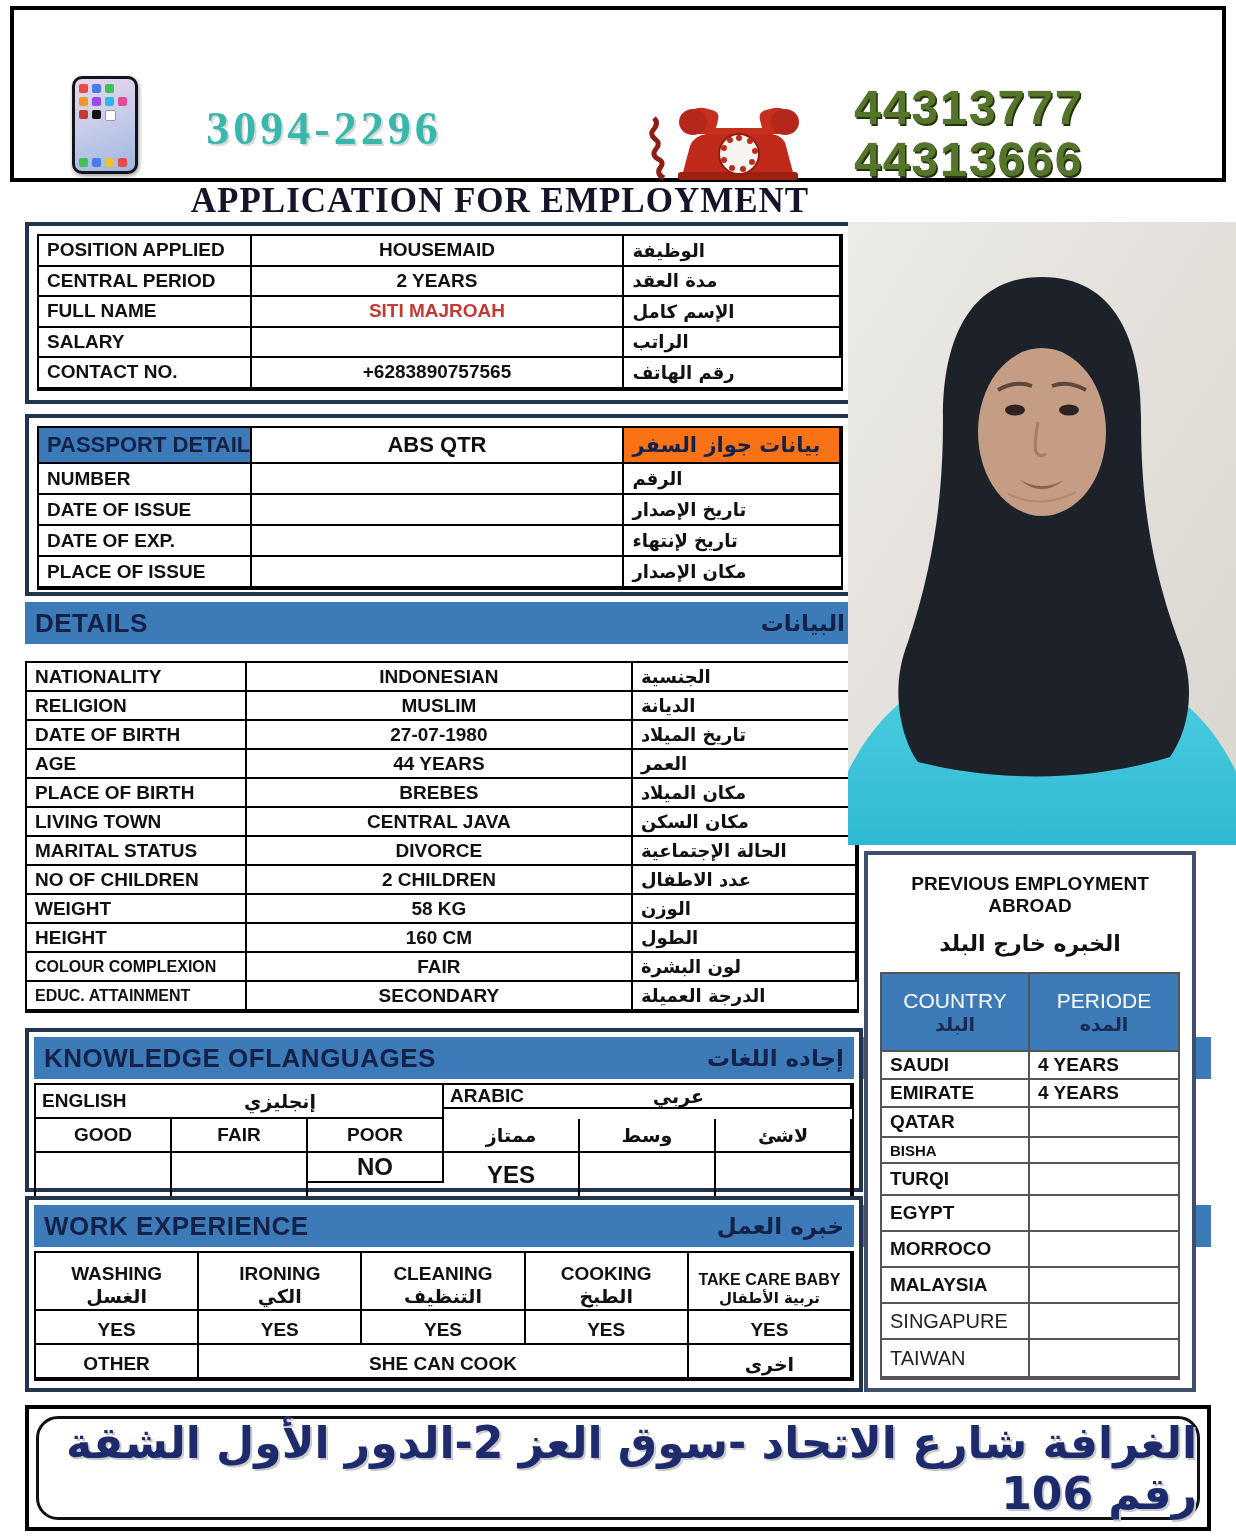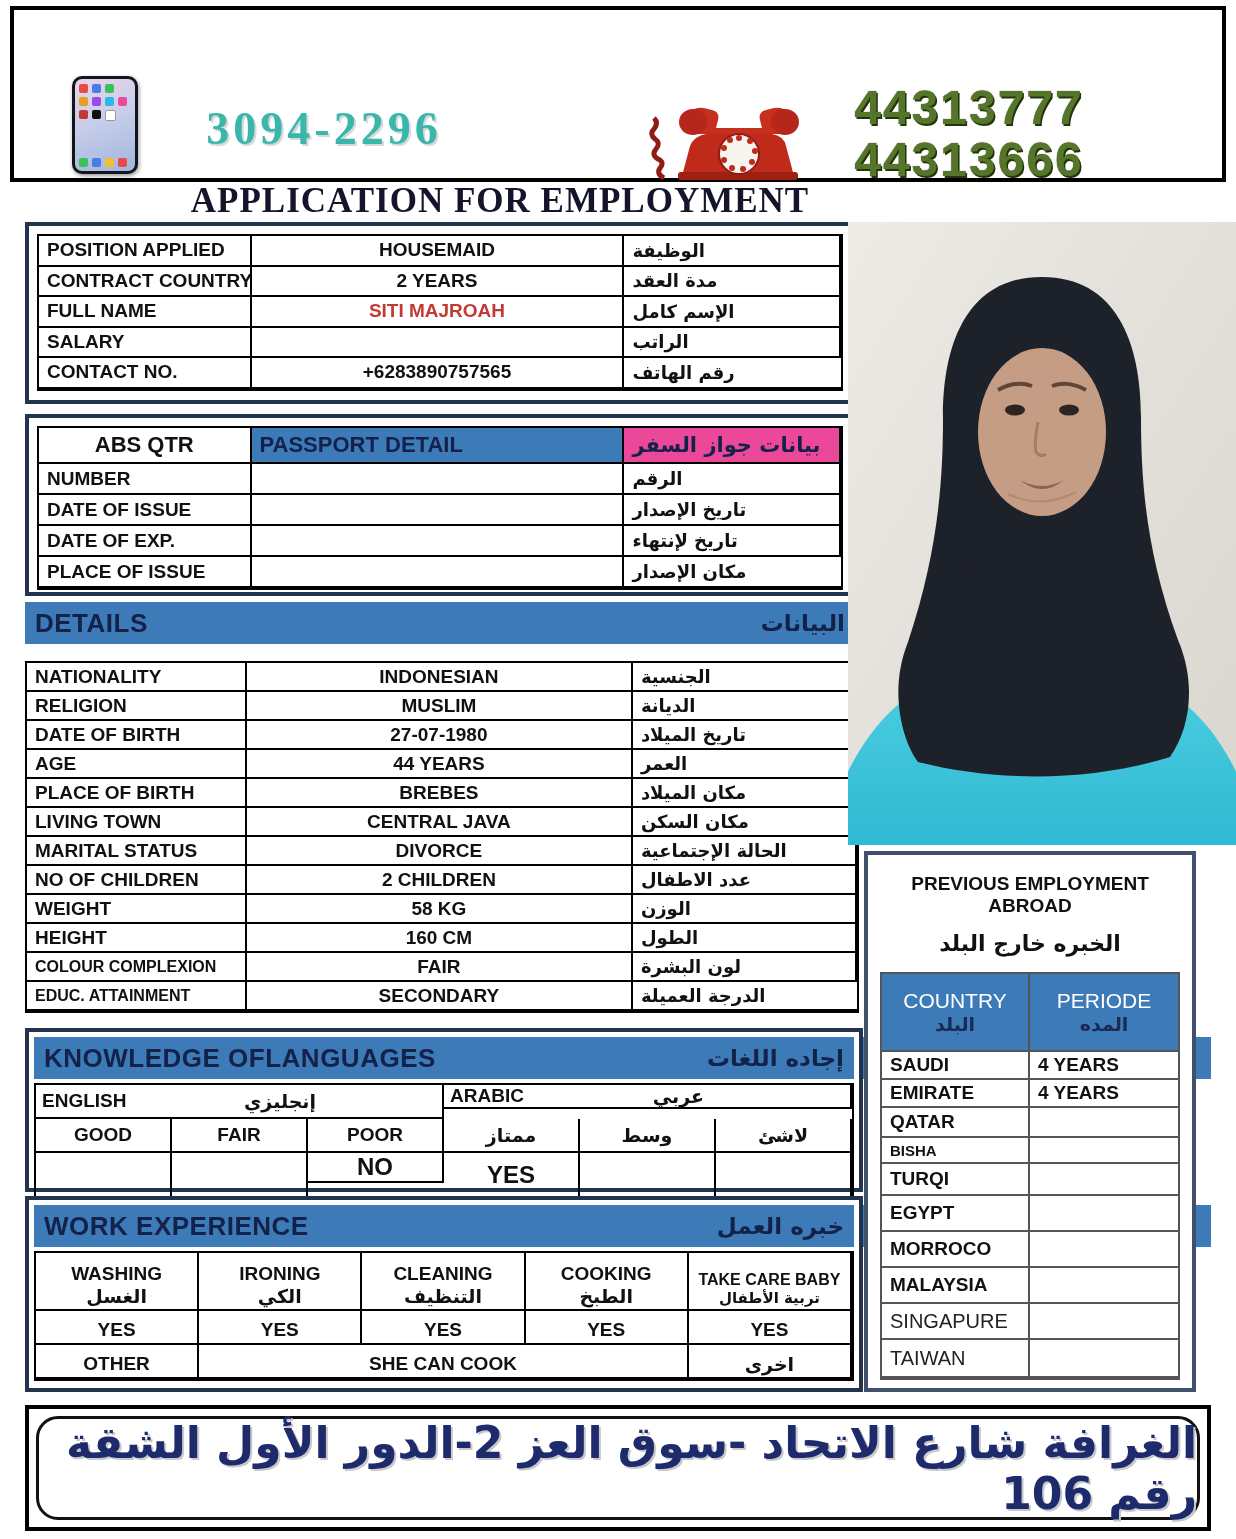--- a/index.html
+++ b/index.html
@@ -153,40 +153,40 @@
       <path d="M160 272 q34 16 68 -2" stroke="#b08a72" stroke-width="2" fill="none"></path>
       <path d="M130 240 C 130 300 150 330 194 338 C 238 330 258 300 258 240 C 258 300 262 330 280 360 L 240 390 L 150 390 L 108 360 C 126 330 130 300 130 240 Z" fill="#1d2129"></path>
     </svg>
   </div>
 
   <div class="frame" style="left:25px;top:222px;width:830px;height:182px;">
     <div class="tbl cols3" style="grid-auto-rows:30.5px;">
       <div class="c lab">POSITION APPLIED</div>
       <div class="c val">HOUSEMAID</div>
       <div class="c ar">الوظيفة</div>
-      <div class="c lab">CONTRACT COUNTRY</div>
+      <div class="c lab">CENTRAL PERIOD</div>
       <div class="c val">2 YEARS</div>
       <div class="c ar">مدة العقد</div>
       <div class="c lab">FULL NAME</div>
       <div class="c val" style="color:#c23a33;">SITI MAJROAH</div>
       <div class="c ar">الإسم كامل</div>
       <div class="c lab">SALARY</div>
       <div class="c val"></div>
       <div class="c ar">الراتب</div>
       <div class="c lab">CONTACT NO.</div>
       <div class="c val">+6283890757565</div>
       <div class="c ar">رقم الهاتف</div>
     </div>
   </div>
 
   <div class="frame" style="left:25px;top:414px;width:830px;height:182px;">
     <div class="tbl cols3">
+      <div class="c lab" style="height:36px;background:#3d7ab8;color:#14224a;font-size:22px;font-weight:800;">PASSPORT DETAIL</div>
       <div class="c val" style="font-size:22px;">ABS  QTR</div>
-      <div class="c lab" style="height:36px;background:#3d7ab8;color:#14224a;font-size:22px;font-weight:800;">PASSPORT DETAIL</div>
-      <div class="c ar" style="background:#ec4899;color:#14224a;font-size:21px;">بيانات جواز السفر</div>
+      <div class="c ar" style="background:#f97316;color:#14224a;font-size:21px;">بيانات جواز السفر</div>
       <div class="c lab" style="height:31px;">NUMBER</div>
       <div class="c val"></div>
       <div class="c ar">الرقم</div>
       <div class="c lab" style="height:31px;text-align:center;">DATE OF ISSUE</div>
       <div class="c val"></div>
       <div class="c ar">تاريخ الإصدار</div>
       <div class="c lab" style="height:31px;">DATE OF EXP.</div>
       <div class="c val"></div>
       <div class="c ar">تاريخ لإنتهاء</div>
       <div class="c lab" style="height:31px;">PLACE OF ISSUE</div>

